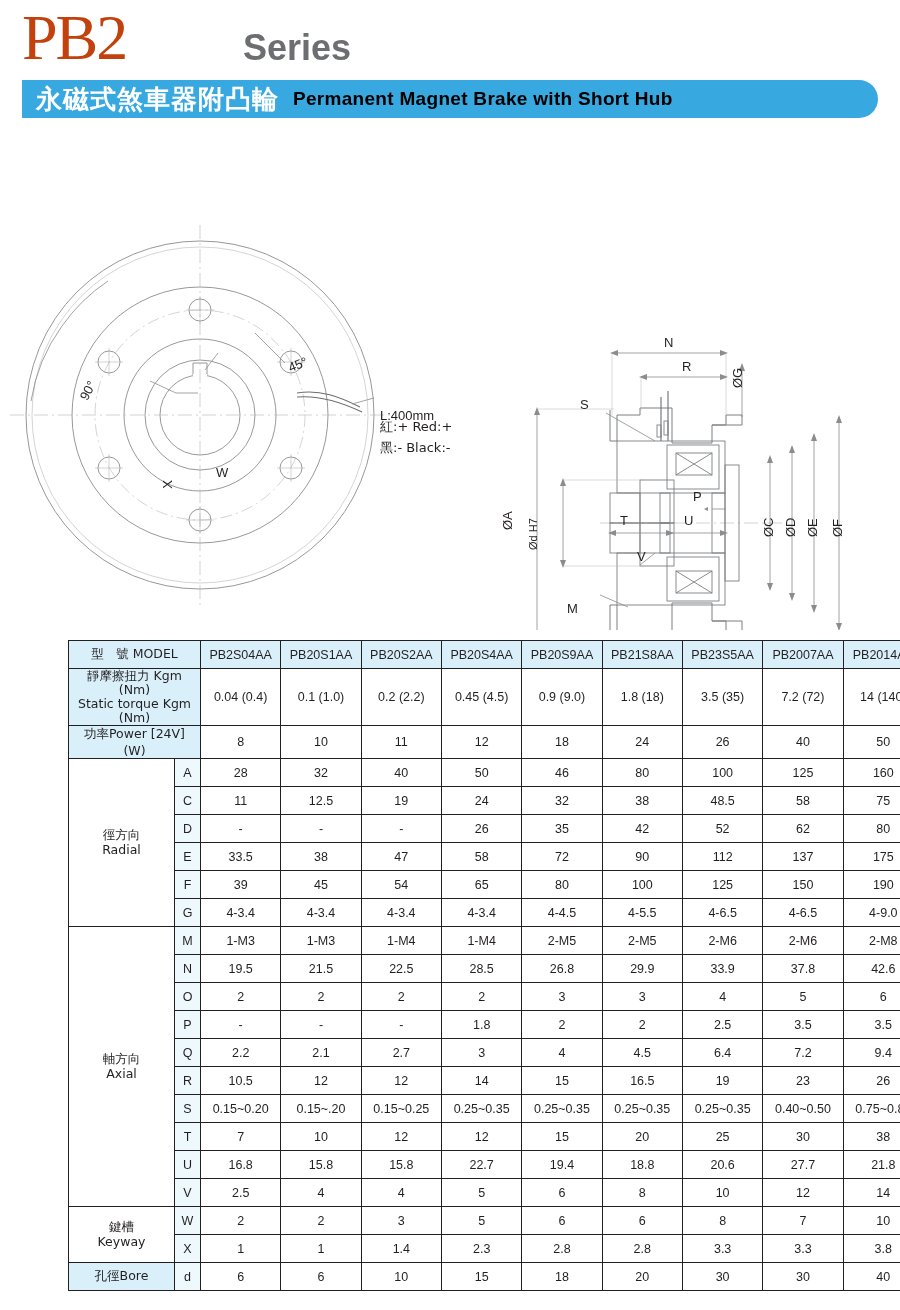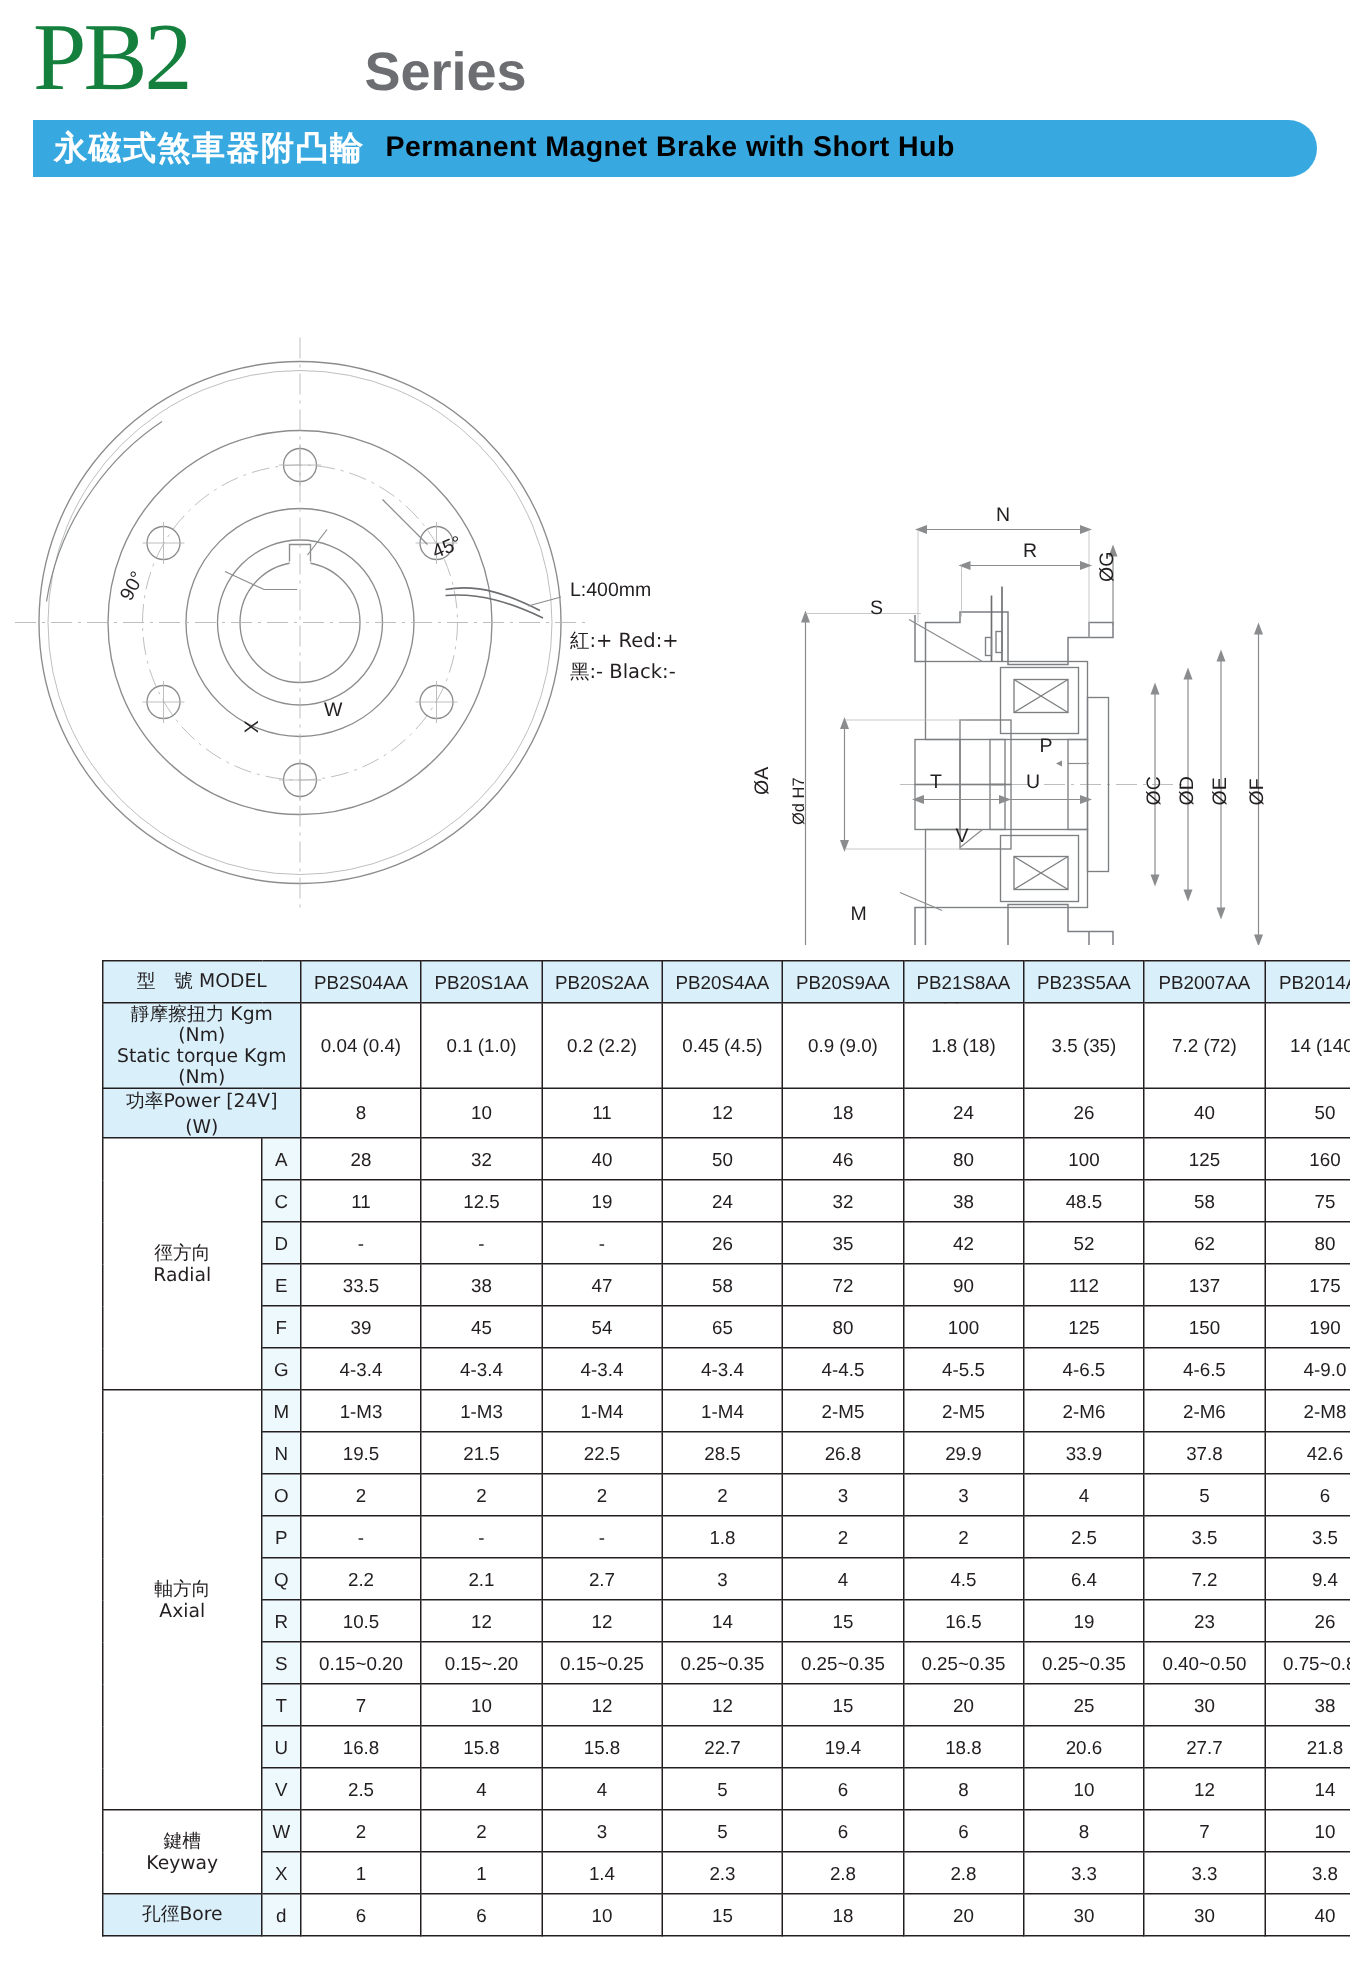--- a/index.html
+++ b/index.html
@@ -12,38 +12,38 @@
     position: relative;
     overflow: hidden;
   }
 
   
   .header { position:relative; width:900px; height:125px; }
   .logo-pb2 {
     position:absolute; left:22px; top:6px;
     font-family: "Liberation Serif", serif;
     font-size:64px; letter-spacing:-2px;
-    color:#15803d;
+    color:#c2410c;
     font-weight:400;
     line-height:1;
   }
   .logo-series {
     position:absolute; left:243px; top:27px;
     font-size:36px; font-weight:bold; color:#6d6e71;
     letter-spacing:0px;
   }
   .title-bar {
     position:absolute; left:22px; top:80px;
     width:856px; height:38px;
     background:#38a8e0;
     border-radius:0 19px 19px 0;
     display:flex; align-items:center;
   }
   .title-cn {
-    color:#ffffff; font-size:22px; font-weight:bold;
+    color:#ffffff; font-size:26px; font-weight:bold;
     margin-left:14px; letter-spacing:1px;
     font-family:"DejaVu Sans", sans-serif;
   }
   .title-en {
     color:#000000; font-size:19px; font-weight:bold;
     margin-left:14px; letter-spacing:0.3px;
   }
 
   
   .drawing { position:relative; width:900px; height:505px; }
@@ -250,21 +250,21 @@
 
       <line x1="726" y1="572" x2="742" y2="572" stroke="#8a8c8e" stroke-width="0.8"></line>
       <path d="M722 570 L718 572 L722 574" fill="#8a8c8e" stroke="none"></path>
       <path d="M746 570 L750 572 L746 574" fill="#8a8c8e" stroke="none"></path>
     </g>
   </svg>
 
   <div class="lbl" style="left:288px; top:232px; transform:rotate(-22deg);">45°</div>
   <div class="lbl" style="left:78px; top:258px; transform:rotate(-62deg);">90°</div>
 
-  <div class="lbl" style="left:380px; top:260px;">L:400mm</div>
+  <div class="lbl" style="left:380px; top:283px;">L:400mm</div>
   <div class="lbl cjk" style="left:380px; top:293px;">紅:+  Red:+</div>
   <div class="lbl cjk" style="left:380px; top:314px;">黑:-   Black:-</div>
 
   <div class="lbl" style="left:163px; top:352px; transform:rotate(-90deg);">X</div>
   <div class="lbl" style="left:216px; top:340px;">W</div>
 
   <div class="lbl" style="left:500px; top:405px; transform:rotate(-90deg); transform-origin:left top;">ØA</div>
   <div class="lbl sm" style="left:527px; top:425px; transform:rotate(-90deg); transform-origin:left top;">Ød H7</div>
 
   <div class="lbl" style="left:664px; top:210px;">N</div>

